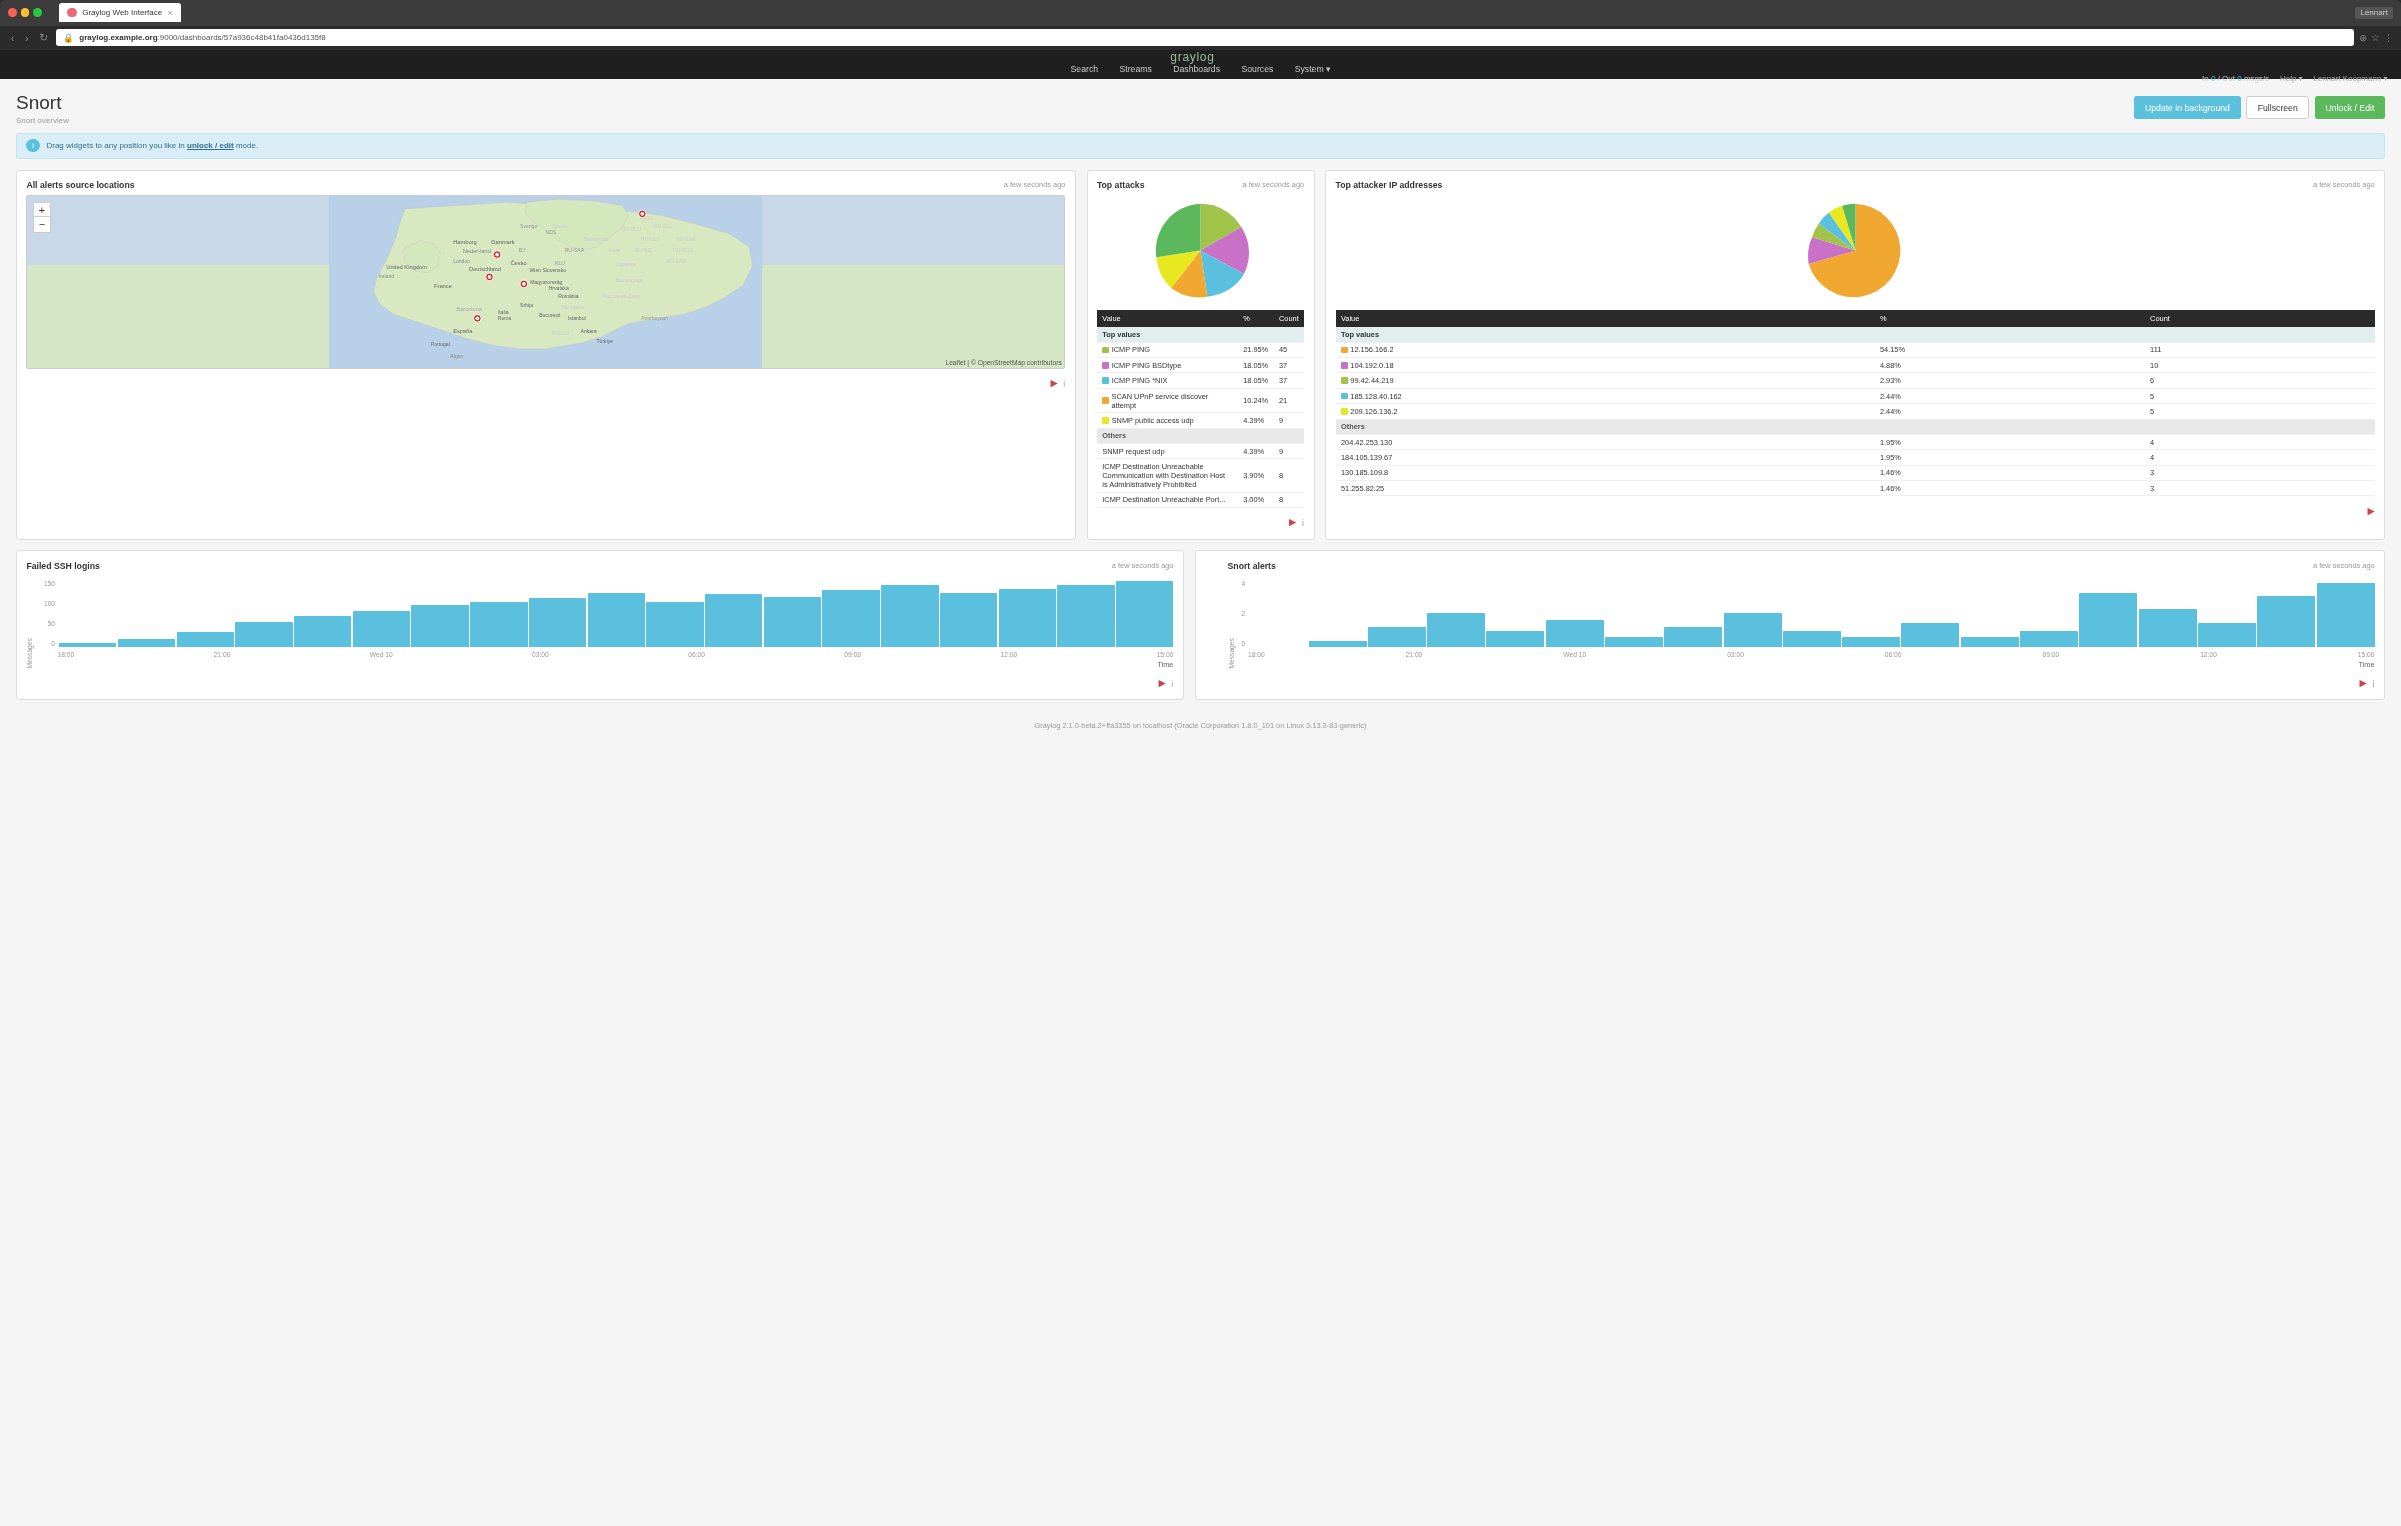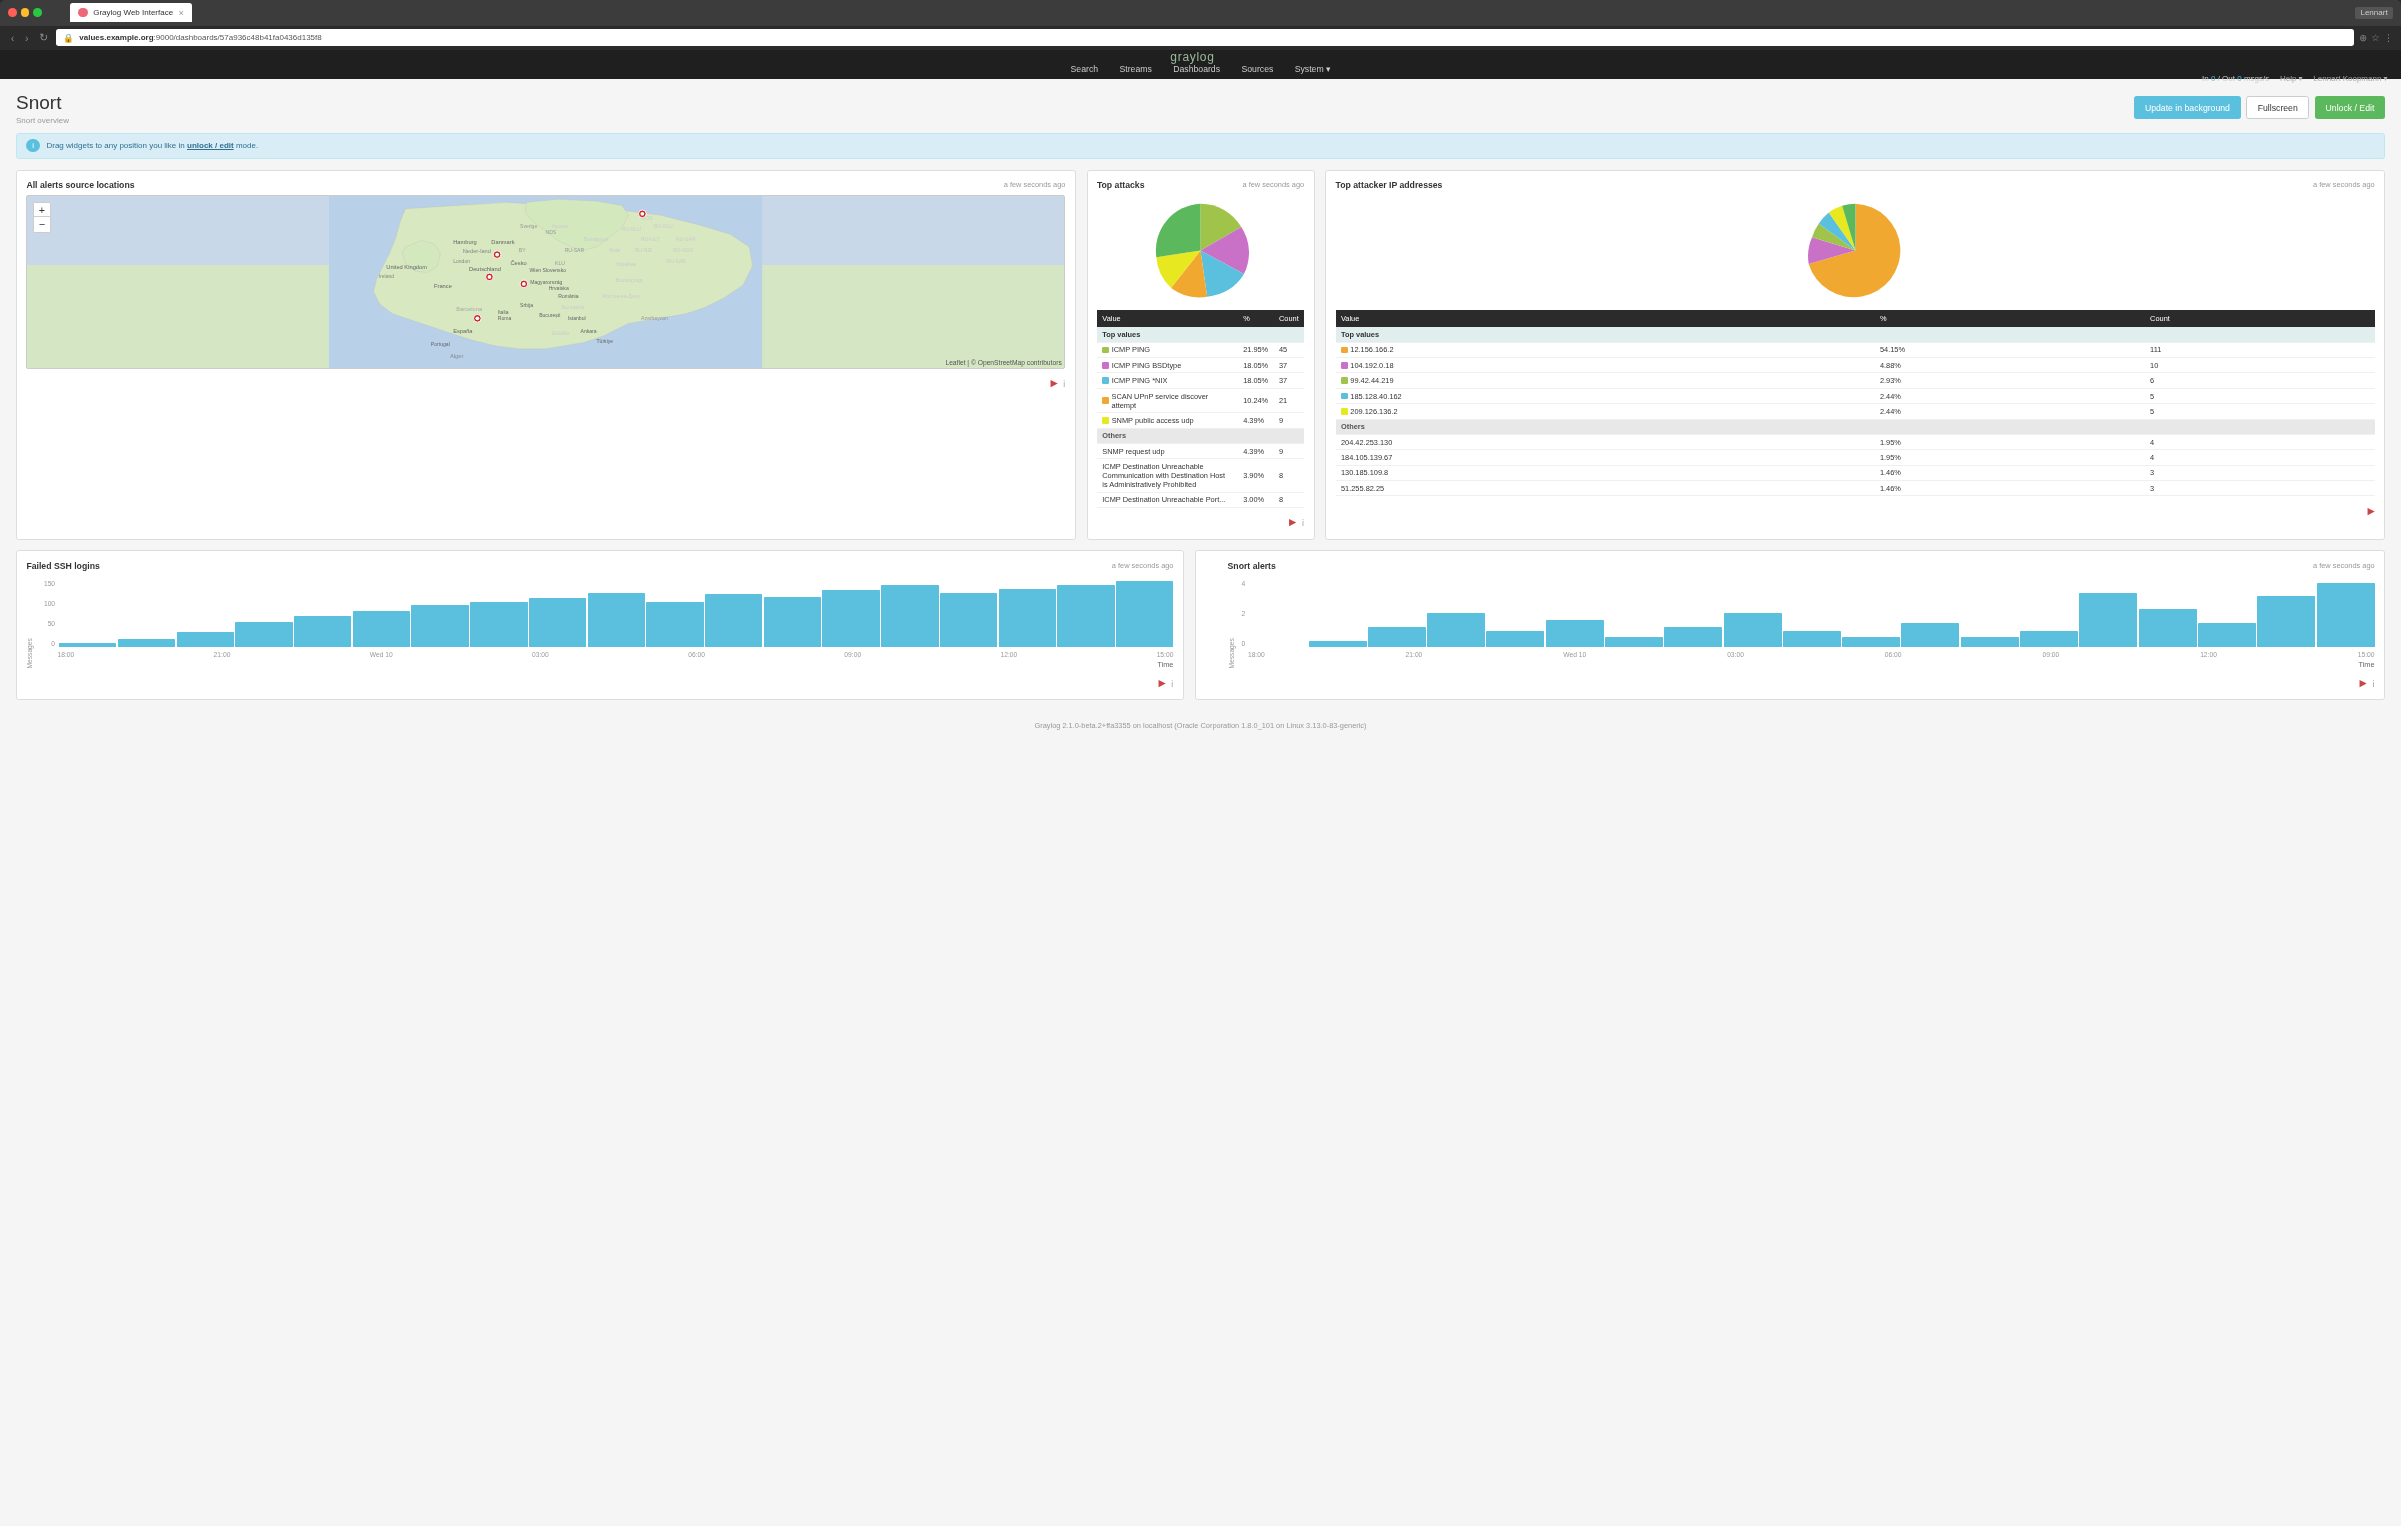--- a/index.html
+++ b/index.html
@@ -1,20 +1,20 @@
 <!DOCTYPE html>
 <html style="font-size:10.7px"><head>
   <meta charset="utf-8">
   <style>
     * { box-sizing: border-box; margin: 0; padding: 0; }
     body { font-family: -apple-system, BlinkMacSystemFont, 'Helvetica Neue', Arial, sans-serif; background: #2b2b2b; font-size: 8.7px; }
 
     
     .browser-chrome { background: #3c3c3c; border-radius: 5.4px 5.4px 0 0; overflow: hidden; }
-    .browser-titlebar { background: #3c3c3c; display: flex; align-items: center; padding: 2px 8px; gap: 23px; height: 25.5px; }
+    .browser-titlebar { background: #3c3c3c; display: flex; align-items: center; padding: 2px 8px; gap: 12px; height: 25.5px; }
     .browser-dots { display: flex; gap: 4px; }
     .dot { width: 8.7px; height: 8.7px; border-radius: 50%; }
     .dot-red { background: #ff5f57; }
     .dot-yellow { background: #febc2e; }
     .dot-green { background: #28c840; }
     .browser-tab { background: #fff; border-radius: 2.7px 2.7px 0 0; display: flex; align-items: center; padding: 2.7px 8px; gap: 5.4px; font-size: 8px; color: #333; min-width: 121px; height: 19px; margin-left: 5.4px; }
     .tab-favicon { width: 9.4px; height: 9.4px; background: #e67; border-radius: 50%; flex-shrink: 0; }
     .tab-close { margin-left: auto; color: #999; font-size: 9.4px; cursor: pointer; }
     .browser-user { margin-left: auto; color: #ccc; font-size: 8px; background: #555; padding: 1.3px 5.4px; border-radius: 2px; }
 
@@ -122,21 +122,21 @@
     <div class="browser-user">Lennart</div>
   </div>
 
   <div class="browser-addressbar">
     <span class="nav-btn">‹</span>
     <span class="nav-btn">›</span>
     <span class="nav-btn">↻</span>
     <div class="address-bar">
       <span class="address-icon">🔒</span>
       <span class="address-text">
-        <span class="address-url-bold">values.example.org</span><span>:9000/dashboards/57a936c48b41fa0436d135f8</span>
+        <span class="address-url-bold">graylog.example.org</span><span>:9000/dashboards/57a936c48b41fa0436d135f8</span>
       </span>
     </div>
     <div class="toolbar-right">
       <span>⊕</span>
       <span>☆</span>
       <span>⋮</span>
     </div>
   </div>
 
   <div class="app">

